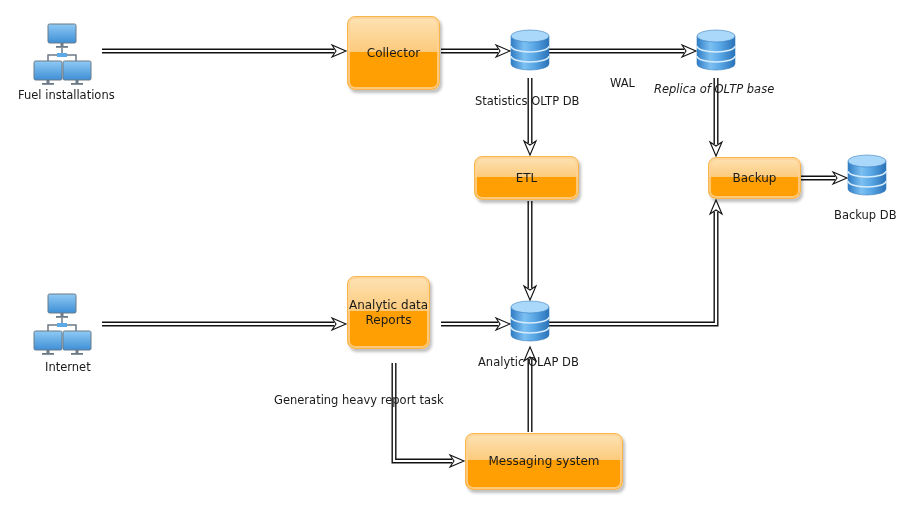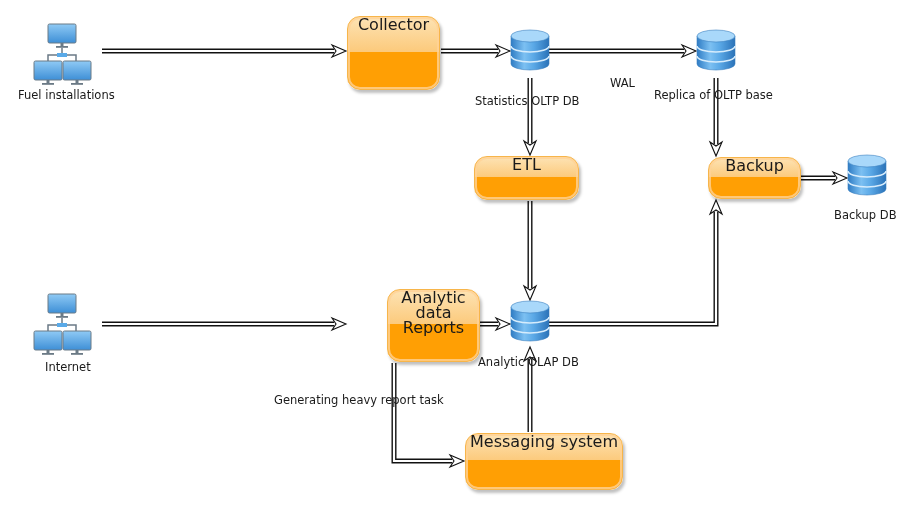--- a/index.html
+++ b/index.html
@@ -1,23 +1,23 @@
 <!DOCTYPE html>
 <html><head>
 <meta charset="utf-8">
 <style>
   html, body { margin: 0; padding: 0; background: #ffffff; }
   body { width: 917px; height: 507px; position: relative; overflow: hidden;
          font-family: "DejaVu Sans", sans-serif; font-size: 11.5px; color: #111; }
   #canvas { position: absolute; left: 0; top: 0; }
   .box { position: absolute; box-sizing: border-box; border: 1.5px solid #f7b54a;
-         border-radius: 13px; background: linear-gradient(to bottom, #fde3b4 0%, #fcca7c 48%, #ff9f04 48%, #ff9f04 100%);
+         border-radius: 8px; background: linear-gradient(to bottom, #fde3b4 0%, #fcca7c 48%, #ff9f04 48%, #ff9f04 100%);
          box-shadow: 2px 3px 3px rgba(0,0,0,0.25), inset 0 0 0 2px rgba(255,210,150,0.8);
-         display: flex; justify-content: center; text-align: center;
-         font-size: 16px; line-height: 15px; color: #1a1a1a; cursor: pointer; }
+         display: flex; align-items: center; justify-content: center; text-align: center;
+         font-size: 12px; line-height: 15px; color: #1a1a1a; cursor: pointer; }
   .lbl { position: absolute; white-space: nowrap; font-size: 11.5px; color: #1a1a1a; }
 </style>
 </head>
 <body>
 
 <svg id="canvas" width="917" height="507" viewBox="0 0 917 507">
   <defs>
     <linearGradient id="dbg" x1="0" y1="0" x2="1" y2="0">
       <stop offset="0" stop-color="#2f7cc4"></stop>
       <stop offset="0.35" stop-color="#7cc0f2"></stop>
@@ -124,30 +124,30 @@
 
 <div class="box" style="left:347px;top:16px;width:93px;height:74px;">
   <span>Collector</span>
 </div>
 <div class="box" style="left:474px;top:156px;width:105px;height:44px;">
   <span>ETL</span>
 </div>
 <div class="box" style="left:671px;top:157px;width:93px;height:42px;margin-left:37px;">
   <span>Backup</span>
 </div>
-<div class="box" style="left:347px;top:289px;width:93px;height:73px;margin-left:40px;">
+<div class="box" style="left:347px;top:276px;width:83px;height:73px;">
   <span>
     <span>Analytic data</span><br>
     <span>Reports</span>
   </span>
 </div>
 <div class="box" style="left:465px;top:433px;width:158px;height:57px;">
   <span>Messaging system</span>
 </div>
 
 <div class="lbl" style="left:18px;top:88px;">Fuel installations</div>
 <div class="lbl" style="left:45px;top:360px;">Internet</div>
 <div class="lbl" style="left:475px;top:94px;">Statistics OLTP DB</div>
-<div class="lbl" style="left:654px;top:88px;">Replica of OLTP base</div>
+<div class="lbl" style="left:654px;top:82px;font-style:italic;">Replica of OLTP base</div>
 <div class="lbl" style="left:834px;top:208px;">Backup DB</div>
 <div class="lbl" style="left:478px;top:355px;">Analytic OLAP DB</div>
 <div class="lbl" style="left:610px;top:76px;">WAL</div>
 <div class="lbl" style="left:274px;top:393px;text-align:center;">Generating heavy report task</div>
 
 </body></html>

